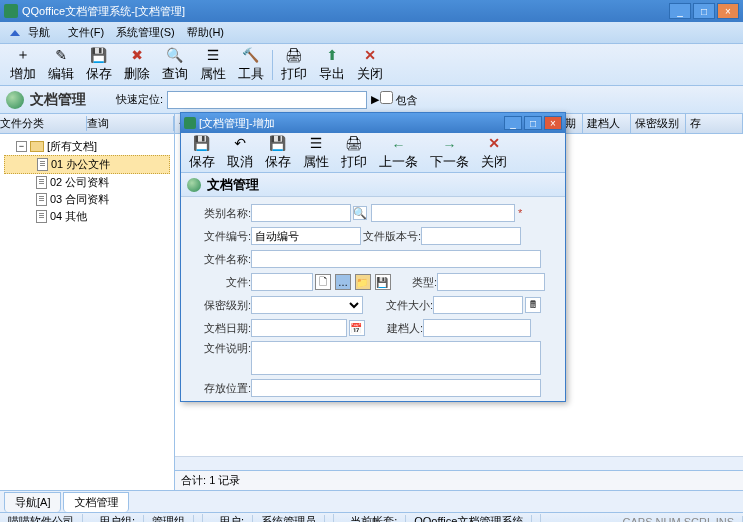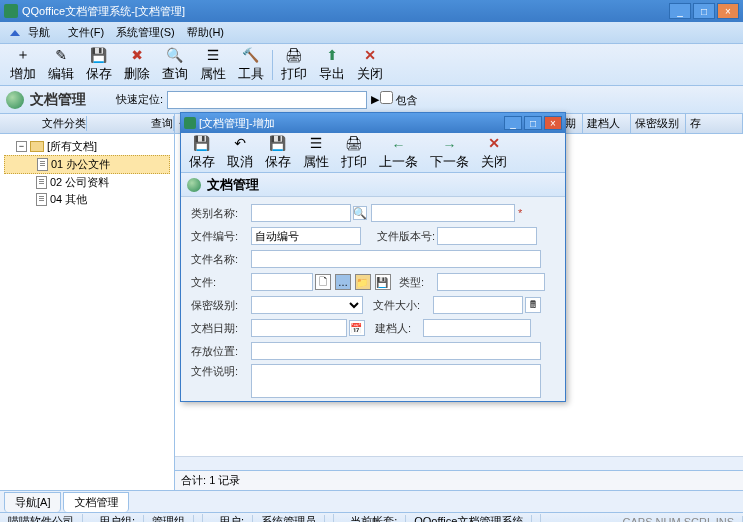--- a/index.html
+++ b/index.html
@@ -19,21 +19,21 @@
 .tsep{width:1px;height:30px;background:#9cc1e8;margin:0 2px}
 .header-row{background:linear-gradient(#e8f0fb,#d4e6f9);height:28px;display:flex;align-items:center;padding:0 6px;border-bottom:1px solid #9cc1e8}
 .globe{width:18px;height:18px;background:radial-gradient(circle at 35% 35%,#a8d8a8,#2e8b57);border-radius:50%;margin-right:6px}
 .header-row h2{font-size:14px;font-weight:bold;color:#333}
 .locate-box{margin-left:30px;display:flex;align-items:center;gap:4px}
 .locate-box input{width:200px;height:18px;border:1px solid #7ea6d0;padding:0 3px}
 .chk{}
 .workspace{display:flex;height:376px;position:relative}
 .sidebar{width:175px;background:#fff;border-right:1px solid #9cc1e8;display:flex;flex-direction:column}
 .side-head{background:linear-gradient(#e8f0fb,#cdddf0);height:20px;display:flex;align-items:center;border-bottom:1px solid #9cc1e8}
-.side-head span{flex:1;text-align:right;border-right:1px solid #9cc1e8}
+.side-head span{flex:1;text-align:left;border-right:1px solid #9cc1e8}
 .tree{padding:4px;flex:1;overflow:auto}
 .tree-node{display:flex;align-items:center;padding:1px 0;cursor:pointer}
 .tree-node.lvl1{padding-left:12px}
 .tree-node.lvl2{padding-left:32px}
 .exp{width:11px;height:11px;border:1px solid #888;display:inline-flex;align-items:center;justify-content:center;font-size:9px;margin-right:3px;line-height:1}
 .fld{width:14px;height:11px;background:#f4d78c;border:1px solid #c9a339;margin-right:3px}
 .file-ic{width:11px;height:13px;background:#fff;border:1px solid #888;margin-right:3px;position:relative}
 .file-ic::after{content:'';position:absolute;top:2px;left:2px;right:2px;height:1px;background:#888;box-shadow:0 2px 0 #888,0 4px 0 #888}
 .tree-node.sel{background:#fde6a8;border:1px dotted #c9a339}
 .main{flex:1;display:flex;flex-direction:column;background:#fff;position:relative}
@@ -52,21 +52,21 @@
 .dlg-title{background:linear-gradient(#5a9ee8,#3b7cc8);height:20px;display:flex;align-items:center;padding:0 3px;color:#fff}
 .dlg-title .icon{width:12px;height:12px;background:#2e8b57;border-radius:2px;margin-right:3px}
 .dlg-btns{margin-left:auto;display:flex;gap:2px}
 .dlg-btns span{width:18px;height:14px;display:flex;align-items:center;justify-content:center;cursor:pointer;color:#fff;font-size:10px;background:#5a9ee8;border:1px solid #2d6db4}
 .dlg-btns .dclose{background:#e05a3a}
 .dlg-tools{background:linear-gradient(#e8f0fb,#d4e6f9);height:40px;display:flex;align-items:center;padding:2px;border-bottom:1px solid #9cc1e8}
 .dlg-head{background:linear-gradient(#e8f0fb,#d4e6f9);height:24px;display:flex;align-items:center;padding:0 6px;border-bottom:1px solid #b8cee6}
 .dlg-head h3{font-size:13px;font-weight:bold}
 .dlg-body{flex:1;padding:6px 10px;overflow:auto;background:#eaf1f9}
 .frow{display:flex;align-items:center;margin-bottom:3px;min-height:20px}
-.flbl{width:60px;text-align:left;color:#333}
+.flbl{width:60px;text-align:right;color:#333}
 .finp{height:18px;border:1px solid #a8c0dc;background:#fff;padding:0 3px}
 .req{color:#c0392b;margin-left:3px}
 .magnify{width:14px;height:14px;border:1px solid #a8c0dc;background:#fff;display:inline-flex;align-items:center;justify-content:center;cursor:pointer;font-size:11px;color:#3b7cc8;margin-left:2px;position:relative}
 .cal{width:16px;height:16px;background:#fff;border:1px solid #a8c0dc;display:inline-flex;align-items:center;justify-content:center;cursor:pointer;font-size:10px;margin-left:2px}
 .fileic{width:16px;height:16px;border:1px solid #888;background:#fff;margin:0 2px;cursor:pointer;display:inline-flex;align-items:center;justify-content:center;font-size:10px}
 textarea.finp{height:34px;resize:none}
 </style>
 </head>
 <body>
 
@@ -154,20 +154,24 @@
           <span class="fld"></span>
           <span>[所有文档]</span>
         </div>
       <div class="tree-node lvl2 sel">
           <span class="file-ic"></span>
           <span>01 办公文件</span>
         </div>
       <div class="tree-node lvl2">
           <span class="file-ic"></span>
           <span>02 公司资料</span>
+        </div>
+      <div class="tree-node lvl2">
+          <span class="file-ic"></span>
+          <span>03 合同资料</span>
         </div>
       <div class="tree-node lvl2">
           <span class="file-ic"></span>
           <span>04 其他</span>
         </div>
     </div>
   </div>
   <div class="main">
     <div class="grid-head">
       <span style="width:14px">◂</span>
@@ -256,21 +260,21 @@
     <div class="frow">
       <span class="flbl">类别名称:</span>
       <input class="finp" style="width: 100px;">
         <span class="magnify">🔍</span>
       <input class="finp" style="width: 144px; margin-left: 4px;">
         <span class="req">*</span>
     </div>
     <div class="frow">
       <span class="flbl">文件编号:</span>
       <input class="finp" style="width: 110px;" value="自动编号">
-      <span class="flbl" style="margin-left:16px">文件版本号:</span>
+      <span class="flbl" style="margin-left:0">文件版本号:</span>
       <input class="finp" style="width: 100px;">
     </div>
     <div class="frow">
       <span class="flbl">文件名称:</span>
       <input class="finp" style="width: 290px;">
     </div>
     <div class="frow">
       <span class="flbl">文件:</span>
       <input class="finp" style="width: 62px;">
       <span class="fileic">🗋</span>
@@ -287,23 +291,23 @@
       <input class="finp" style="width: 90px;">
         <span class="cal">🖩</span>
     </div>
     <div class="frow">
       <span class="flbl">文档日期:</span>
       <input class="finp" style="width: 96px;">
         <span class="cal">📅</span>
       <span class="flbl" style="margin-left:10px;width:48px">建档人:</span>
       <input class="finp" style="width: 108px;">
     </div>
-    <div class="frow">
-      <span class="flbl">存放位置:</span>
-      <input class="finp" style="width: 290px;">
-    </div>
     <div class="frow" style="align-items:flex-start">
       <span class="flbl">文件说明:</span>
       <textarea class="finp" style="width: 290px;"></textarea>
     </div>
+    <div class="frow">
+      <span class="flbl">存放位置:</span>
+      <input class="finp" style="width: 290px;">
+    </div>
 
   </div>
 </div>
 
 </body></html>

